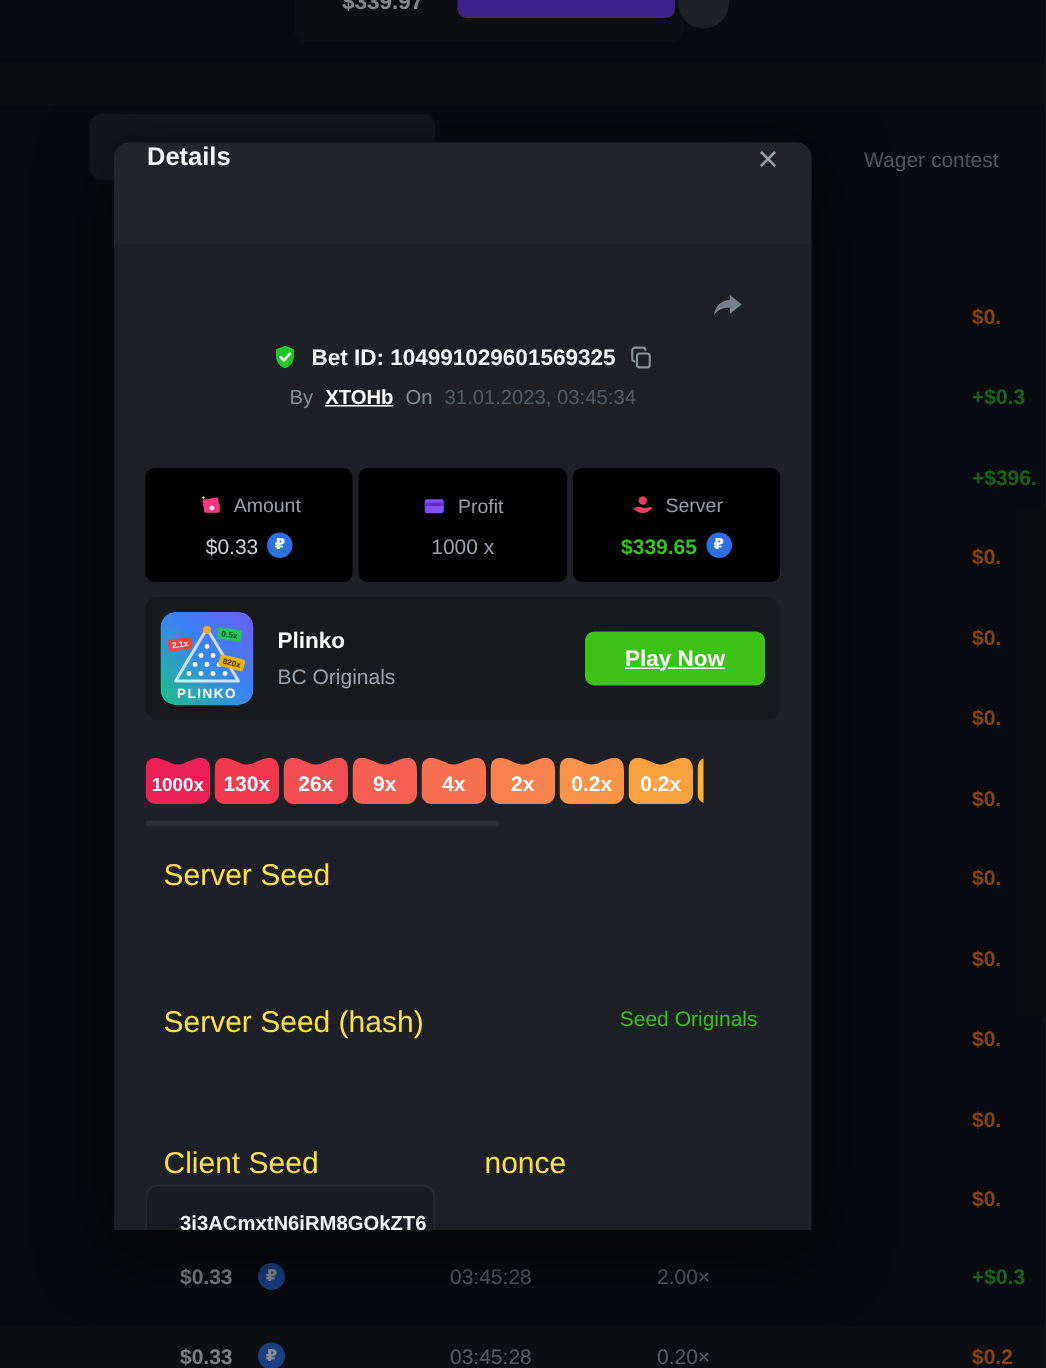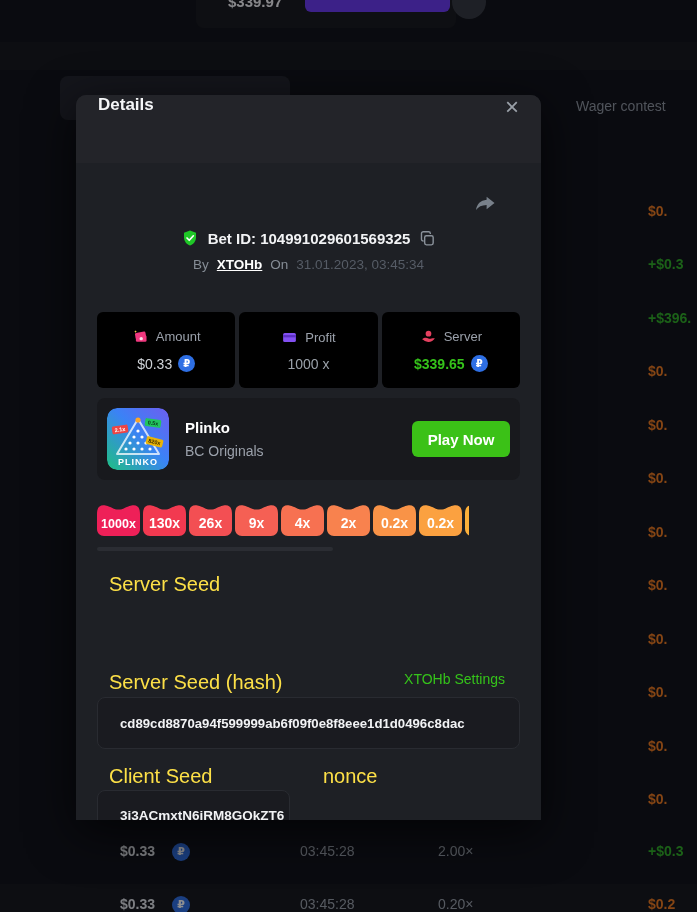--- a/index.html
+++ b/index.html
@@ -79,22 +79,22 @@
   .stat-value.green { color:#35c31a; font-weight:700; }
 
   .game-card {
     left:21px; top:235px; width:423px; height:82px; background:#18191d; border-radius:8px;
     display:flex; align-items:center; padding:10px;
   }
   .game-info { margin-left:16px; display:flex; flex-direction:column; gap:7px; }
   .game-name { font-size:15px; font-weight:700; color:#fff; }
   .game-provider { font-size:14px; color:#9ba1ab; }
   .play-btn {
-    margin-left:auto; width:98px; height:36px; background:#3bc117; border:none; border-radius:6px;
-    color:#fff; font-size:15px; font-weight:700; font-family:"Liberation Sans", sans-serif; cursor:pointer;
+    margin-left:auto; width:120px; height:36px; background:#3bc117; border:none; border-radius:6px;
+    color:#fff; font-size:15px; font-weight:700; font-family:"Liberation Sans", sans-serif; cursor:pointer;text-decoration:underline;
   }
 
   .chips-row { left:21px; top:339px; width:372px; height:34px; display:flex; gap:3px; overflow:hidden; }
   .chips-scrollbar { left:21px; top:384px; width:236px; height:4px; background:#2b2d33; border-radius:2px; cursor:pointer; }
 
   .field-label { font-size:20px; color:#fde047; }
   .seed-label { left:33px; top:410px; }
   .seed-box {
     left:21px; width:423px; height:52px; background:#1a1b20; border:1px solid #292b31; border-radius:8px;
     display:flex; align-items:center; padding:0 22px;
@@ -328,24 +328,21 @@
           <path d="M0 12 C0 5 3 2.5 8.5 3.5 C14.5 4.8 16.5 7.6 21.5 7.6 C26.5 7.6 28.5 4.8 34.5 3.5 C40 2.5 43 5 43 12 L43 27 C43 31 40 34 36 34 L7 34 C3 34 0 31 0 27 Z" fill="#fdc238"></path>
           <text x="21.5" y="25.5" text-anchor="middle" fill="#fff" font-size="14" font-weight="700" font-family="Liberation Sans, sans-serif">0.2x</text>
         </svg>
       </div>
     <div class="abs chips-scrollbar"></div>
 
     <span class="abs field-label seed-label">Server Seed</span>
 
     <div class="abs hash-row">
       <span class="field-label">Server Seed (hash)</span>
-      <span class="seed-settings">XTOHb Settings</span>
-    </div>
-    <div class="abs seed-box hash-box">
-      <span>cd89cd8870a94f599999ab6f09f0e8f8eee1d1d0496c8dac</span>
+      <span class="seed-settings">Seed Originals</span>
     </div>
 
     <span class="abs field-label cs-label">Client Seed</span>
     <span class="abs field-label nonce-label">nonce</span>
     <div class="small-box cs-box">
       <span>3i3ACmxtN6iRM8GQkZT6</span>
     </div>
 
   </div>
 </div>

